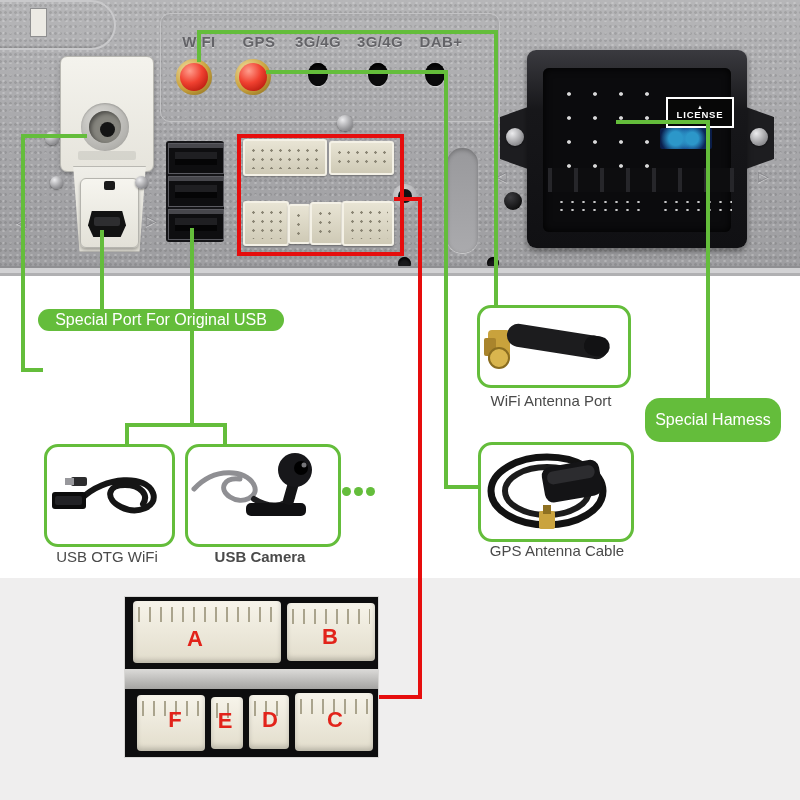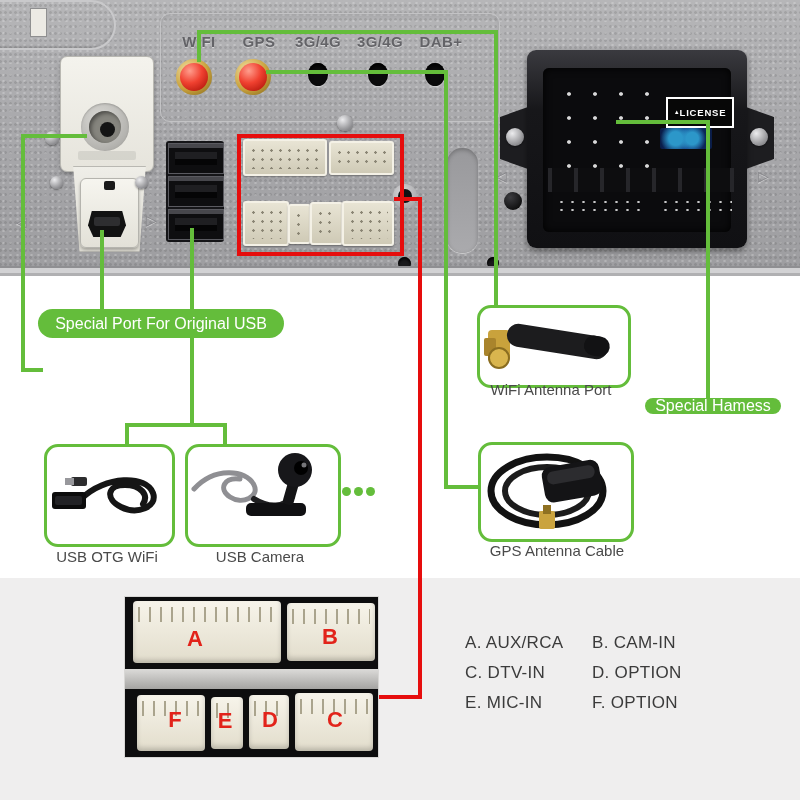--- a/index.html
+++ b/index.html
@@ -82,21 +82,21 @@
   .comb{position:absolute;left:21px;top:118px;width:186px;height:24px;
     background:repeating-linear-gradient(90deg,#26262a 0 4px,#0d0d0f 4px 26px);}
   .dotstrip{position:absolute;height:16px;background-image:radial-gradient(#c8c8c8 1px,transparent 1.6px);
     background-size:11px 8px;}
   .ear{position:absolute;width:28px;height:62px;background:#1d1d20;}
   .ear-l{clip-path:polygon(0 16%,100% 0,100% 100%,0 84%);}
   .ear-r{clip-path:polygon(0 0,100% 16%,100% 84%,0 100%);}
   .knob{position:absolute;left:504px;top:192px;width:18px;height:18px;border-radius:50%;
     background:radial-gradient(circle at 35% 30%,#3c3c40,#000);}
   .license{position:absolute;left:666px;top:97px;width:64px;height:27px;background:#070707;border:2px solid #fff;
-    color:#fff;display:flex;flex-direction:row;align-items:center;justify-content:center;z-index:3;}
+    color:#fff;display:flex;flex-direction:column;align-items:center;justify-content:center;z-index:3;}
   .license .arr{font-size:6px;line-height:5px;}
   .license .txt{font-size:9.5px;font-weight:bold;letter-spacing:.8px;line-height:10px;}
   .holo{position:absolute;left:660px;top:128px;width:52px;height:21px;border-radius:2px;
     background:radial-gradient(circle at 30% 50%,#2e9fd4 0 18%,transparent 40%),
                radial-gradient(circle at 62% 50%,#2e9fd4 0 18%,transparent 40%),
                linear-gradient(90deg,#0a1d4a,#15418f 50%,#0a1d4a);opacity:.95;}
 
   
   .gline{position:absolute;background:#64bd3b;z-index:2;}
   .rline{position:absolute;background:#e60d0d;z-index:2;}
@@ -239,24 +239,24 @@
   <div class="gline" style="left:21px;top:134px;width:4px;height:238px;"></div>
   <div class="gline" style="left:21px;top:368px;width:22px;height:4px;"></div>
 
   <div class="gline" style="left:100px;top:230px;width:4px;height:84px;"></div>
 
   <div class="gline" style="left:190px;top:228px;width:4px;height:199px;"></div>
   <div class="gline" style="left:125px;top:423px;width:102px;height:4px;"></div>
   <div class="gline" style="left:125px;top:423px;width:4px;height:26px;"></div>
   <div class="gline" style="left:223px;top:423px;width:4px;height:26px;"></div>
 
-  <div class="pill" style="left:38px;top:309px;width:246px;height:29px;">
+  <div class="pill" style="left:38px;top:309px;width:246px;height:22px;">
     <span>Special Port For Original USB</span>
   </div>
-  <div class="pill" style="left:645px;top:398px;width:136px;height:16px;">
+  <div class="pill" style="left:645px;top:398px;width:136px;height:44px;">
     <span>Special Hamess</span>
   </div>
 
   <div class="pbox" style="left:44px;top:444px;width:125px;height:97px;">
     <svg width="119" height="91" viewBox="0 0 119 91">
       <path d="M34 52 C58 28 100 28 106 46 C111 60 90 68 74 60 C58 52 60 38 78 38 C94 38 102 48 96 57" fill="none" stroke="#151515" stroke-width="6" stroke-linecap="round"></path>
       <rect x="24" y="30" width="16" height="9" rx="2" fill="#2c2c2e"></rect>
       <rect x="18" y="31" width="9" height="7" fill="#98989c"></rect>
       <rect x="5" y="45" width="34" height="17" rx="3" fill="#0c0c0c"></rect>
       <rect x="8" y="49" width="27" height="9" rx="2" fill="#222225"></rect>
@@ -293,22 +293,22 @@
       <rect x="58" y="66" width="16" height="18" rx="2" fill="#caa33e"></rect>
       <rect x="62" y="60" width="8" height="9" fill="#8f7122"></rect>
     </svg>
   </div>
 
   <span class="dot" style="left:342px;top:487px;"></span>
   <span class="dot" style="left:354px;top:487px;"></span>
   <span class="dot" style="left:366px;top:487px;"></span>
 
   <div class="plabel" style="left:107px;top:548px;">USB OTG WiFi</div>
-  <div class="plabel" style="left:260px;top:548px;">USB Camera</div>
-  <div class="plabel" style="left:551px;top:381px;">WiFi Antenna Port</div>
+  <div class="plabel" style="left:260px;top:548px;font-weight:bold;">USB Camera</div>
+  <div class="plabel" style="left:551px;top:392px;">WiFi Antenna Port</div>
   <div class="plabel" style="left:557px;top:542px;">GPS Antenna Cable</div>
 
   <div class="exploded">
     <div class="xstrip-b" style="top:0;height:72px;"></div>
     <div class="xstrip-m"></div>
     <div class="xstrip-b" style="top:92px;height:68px;"></div>
     <div class="xconn" style="left:8px;top:4px;width:148px;height:62px;">
         <div class="teeth"></div>
       </div>
     <div class="xconn" style="left:162px;top:6px;width:88px;height:58px;">
@@ -327,28 +327,14 @@
         <div class="teeth"></div>
       </div>
     <span class="xletter" style="left:70px;top:42px;">A</span>
     <span class="xletter" style="left:205px;top:40px;">B</span>
     <span class="xletter" style="left:50px;top:123px;">F</span>
     <span class="xletter" style="left:100px;top:124px;">E</span>
     <span class="xletter" style="left:145px;top:123px;">D</span>
     <span class="xletter" style="left:210px;top:123px;">C</span>
   </div>
 
-  <div class="legend">
-    <div class="row">
-      <span class="c1">A. AUX/RCA</span>
-      <span>B. CAM-IN</span>
-    </div>
-    <div class="row">
-      <span class="c1">C. DTV-IN</span>
-      <span>D. OPTION</span>
-    </div>
-    <div class="row">
-      <span class="c1">E. MIC-IN</span>
-      <span>F. OPTION</span>
-    </div>
-  </div>
 
 </div>
 
 </body></html>

